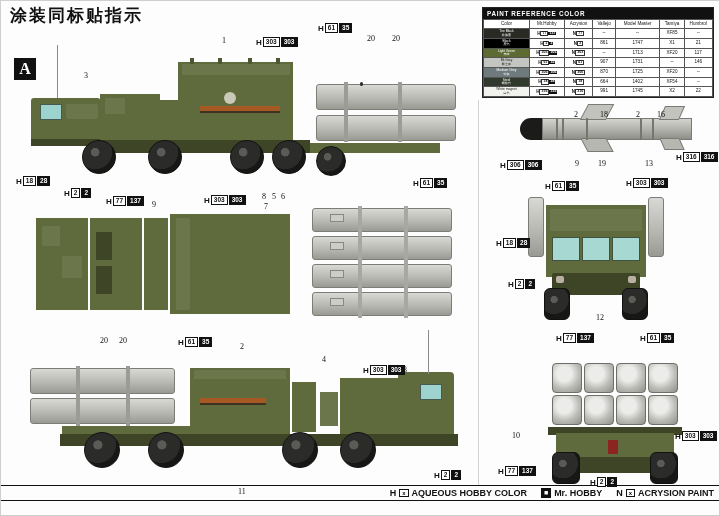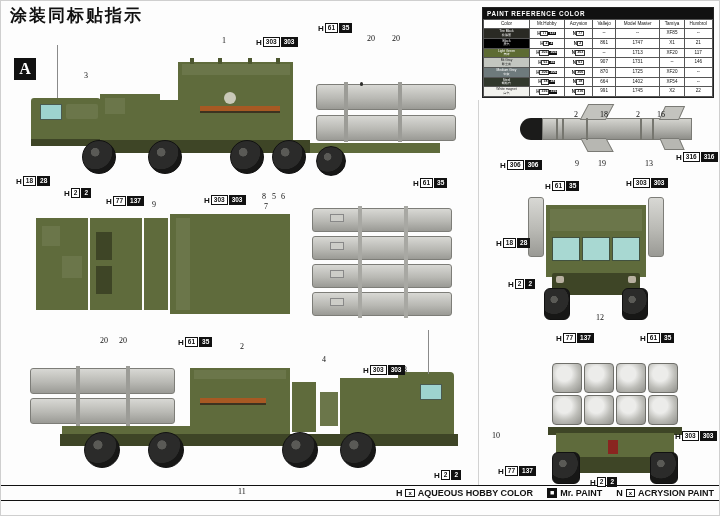--- a/index.html
+++ b/index.html
@@ -504,35 +504,35 @@
       <div class="num" style="left: 240px; top: 342px;">2</div>
       <div class="num" style="left: 238px; top: 487px;">11</div>
       <div class="num" style="left: 574px; top: 110px;">2</div>
       <div class="num" style="left: 600px; top: 110px;">18</div>
       <div class="num" style="left: 636px; top: 110px;">2</div>
       <div class="num" style="left: 657px; top: 110px;">16</div>
       <div class="num" style="left: 575px; top: 159px;">9</div>
       <div class="num" style="left: 598px; top: 159px;">19</div>
       <div class="num" style="left: 645px; top: 159px;">13</div>
       <div class="num" style="left: 596px; top: 313px;">12</div>
-      <div class="num" style="left: 492px; top: 431px;">10</div>
+      <div class="num" style="left: 512px; top: 431px;">10</div>
     </div>
 
   <div class="divider" style="left:478px; top:100px; height:385px;"></div>
 
   <div id="rule-top"></div>
   <div id="legend">
       <div class="legend-item">
         <span style="font-weight:bold;font-size:9px;">H</span>
         <span class="lg-w">x</span>
         <span>AQUEOUS HOBBY COLOR</span>
       </div>
       <div class="legend-item">
         <span class="lg-k">■</span>
-        <span>Mr. PAINT</span>
+        <span>Mr. HOBBY</span>
       </div>
       <div class="legend-item">
         <span style="font-weight:bold;font-size:9px;">N</span>
         <span class="lg-w">x</span>
         <span>ACRYSION PAINT</span>
       </div>
     </div>
   <div id="rule-bot"></div>
 
   <div id="outer-frame"></div>

